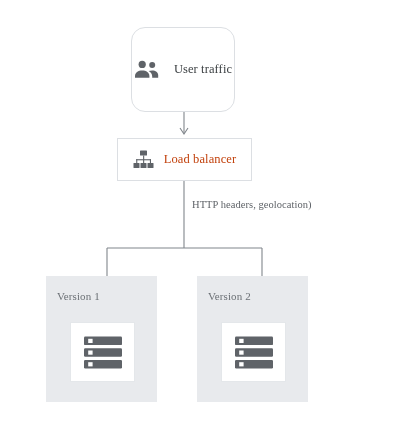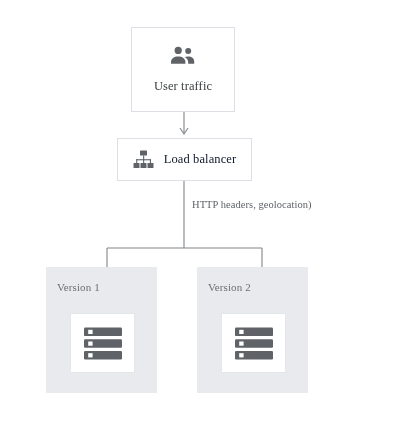--- a/index.html
+++ b/index.html
@@ -36,50 +36,51 @@
     align-items: center;
     justify-content: center;
   }
 
   
   #node-user-traffic {
     left: 131px;
     top: 27px;
     width: 104px;
     height: 85px;
-    flex-direction: column;
+    flex-direction: row;
     gap: 14px;
+    border-radius: 14px;
   }
   #node-user-traffic .node-label {
     font-size: 12.5px;
     color: #3c4043;
     letter-spacing: .1px;
   }
 
   
   #node-load-balancer {
     left: 117px;
     top: 138px;
     width: 135px;
     height: 43px;
     flex-direction: row;
     gap: 10px;
   }
   #node-load-balancer .node-label {
     font-size: 12.5px;
-    color: #0f172a;
+    color: #c2410c;
     letter-spacing: .1px;
   }
 
   
   .group-panel {
     position: absolute;
     box-sizing: border-box;
     background: #e8eaed;
-    top: 267px;
+    top: 276px;
     width: 111px;
     height: 126px;
   }
   #group-version-1 { left: 46px; }
   #group-version-2 { left: 197px; }
 
   .group-label {
     position: absolute;
     left: 11px;
     top: 14px;

